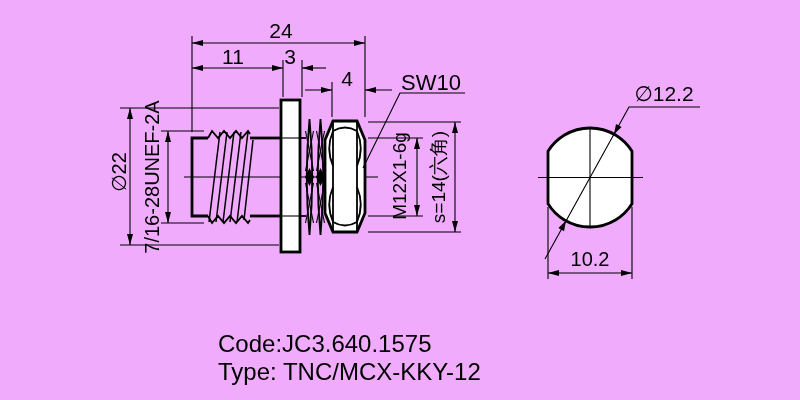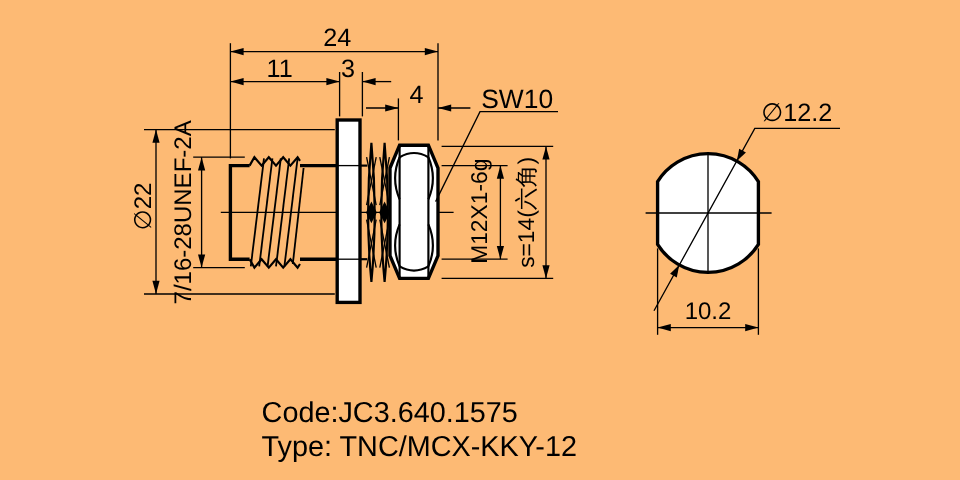--- a/index.html
+++ b/index.html
@@ -1,16 +1,16 @@
 <!DOCTYPE html>
 <html><head>
 <meta charset="utf-8">
 <style>
   html,body{margin:0;padding:0;background:#ffffff;}
-  .canvas{position:relative;width:800px;height:400px;background:#fdba74;overflow:hidden;}
+  .canvas{position:relative;width:800px;height:400px;background:#f0abfc;overflow:hidden;}
   svg{display:block;}
   text{font-family:"Liberation Sans","DejaVu Sans",sans-serif;fill:#000000;}
   .dim-num{font-size:21px;}
   .dim-num-s{font-size:20px;}
   .dim-rot{font-size:20px;}
   .dim-rot-s{font-size:19px;}
   .label{font-size:22px;}
   .footer-text{font-size:24px;}
   .thick{stroke:#000;stroke-width:2.8;fill:none;stroke-linejoin:miter;}
   .med{stroke:#000;stroke-width:1.8;fill:none;}

